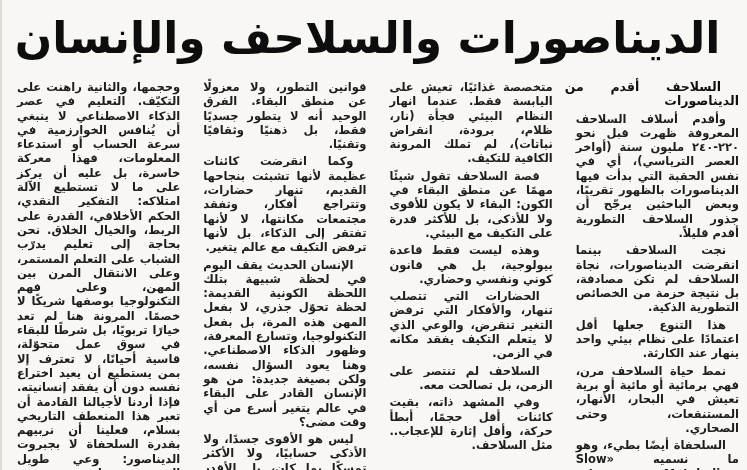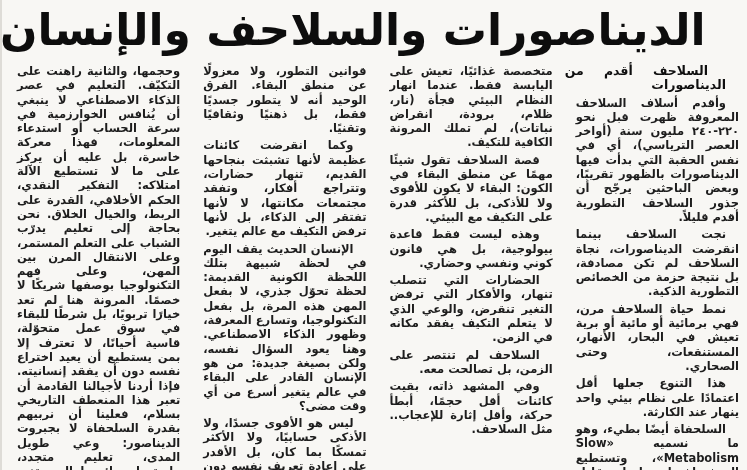--- a/index.html
+++ b/index.html
@@ -4,58 +4,58 @@
 <style>
   html,body{margin:0;padding:0;background:#e9e8e5;}
   .page{
     width:747px;height:470px;overflow:hidden;position:relative;
     background:#f8f7f4;direction:rtl;
     font-family:"DejaVu Sans",sans-serif;color:#161616;
     box-sizing:border-box;
   }
   .headline{
     font-size:44px;font-weight:bold;line-height:1.25;
-    text-align:left;padding:2px 12px 0 0;margin:0;
+    text-align:center;padding:2px 12px 0 0;margin:8px;
     letter-spacing:-1px;color:#0d0d0d;white-space:nowrap;
   }
   .cols{
     display:flex;gap:12px;align-items:flex-start;
     padding:7px 8px 0 6px;box-sizing:border-box;
   }
   .col{
     flex:1 1 0;min-width:0;
     font-size:11.5px;line-height:14.3px;
     font-weight:bold;text-align:justify;color:#1d1d1d;
   }
   .col p{margin:0 0 3px 11px;text-indent:13px;}
   .col p.cont{text-indent:0;}
   .col-heading{
-    font-size:12.5px;font-weight:bold;margin:0 13px 3px 0;
+    font-size:12.5px;font-weight:bold;margin:0 0 3px 0;
     text-indent:18px;color:#0f0f0f;
   }
   .page-edge{
     position:absolute;top:0;left:0;width:2px;height:100%;
     background:#dedcd7;
   }
 </style>
 </head>
 <body>
 
 <div class="page">
 
   <h1 class="headline">الديناصورات والسلاحف والإنسان</h1>
 
   <div class="cols">
 
     <div class="col">
       <h2 class="col-heading">السلاحف أقدم من الديناصورات</h2>
       <p>وأقدم أسلاف السلاحف المعروفة ظهرت قبل نحو ٢٢٠-٢٤٠ مليون سنة (أواخر العصر الترياسي)، أي في نفس الحقبة التي بدأت فيها الديناصورات بالظهور تقريبًا، وبعض الباحثين يرجّح أن جذور السلاحف التطورية أقدم قليلاً.</p>
       <p>نجت السلاحف بينما انقرضت الديناصورات، نجاة السلاحف لم تكن مصادفة، بل نتيجة حزمة من الخصائص التطورية الذكية.</p>
+      <p>هذا التنوع جعلها أقل اعتمادًا على نظام بيئي واحد ينهار عند الكارثة.</p>
       <p>نمط حياة السلاحف مرن، فهي برمائية أو مائية أو برية تعيش في البحار، الأنهار، المستنقعات، وحتى الصحاري.</p>
-      <p>هذا التنوع جعلها أقل اعتمادًا على نظام بيئي واحد ينهار عند الكارثة.</p>
       <p>السلحفاة أيضًا بطيء، وهو ما نسميه «Slow Metabolism»، وتستطيع العيش لفترات طويلة بقليل من الطعام والأكسجين، بعض السلاحف تتحمل شهورًا في ظروف قاسية، وهذا كان حاسمًا بعد اصطدام الكويكب وانهيار السلاسل الغذائية.</p>
 
     </div>
 
     <div class="col">
       <p class="cont">متخصصة غذائيًا، تعيش على اليابسة فقط. عندما انهار النظام البيئي فجأة (نار، ظلام، برودة، انقراض نباتات)، لم تملك المرونة الكافية للتكيف.</p>
       <p>قصة السلاحف تقول شيئًا مهمًا عن منطق البقاء في الكون: البقاء لا يكون للأقوى ولا للأذكى، بل للأكثر قدرة على التكيف مع البيئي.</p>
       <p>وهذه ليست فقط قاعدة بيولوجية، بل هي قانون كوني ونفسي وحضاري.</p>
       <p>الحضارات التي تتصلب تنهار، والأفكار التي ترفض التغير تنقرض، والوعي الذي لا يتعلم التكيف يفقد مكانه في الزمن.</p>
       <p>السلاحف لم تنتصر على الزمن، بل تصالحت معه.</p>

